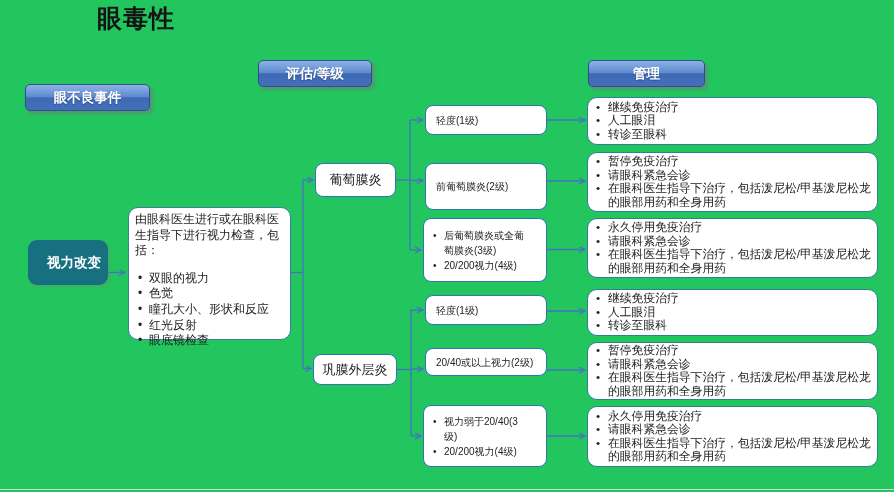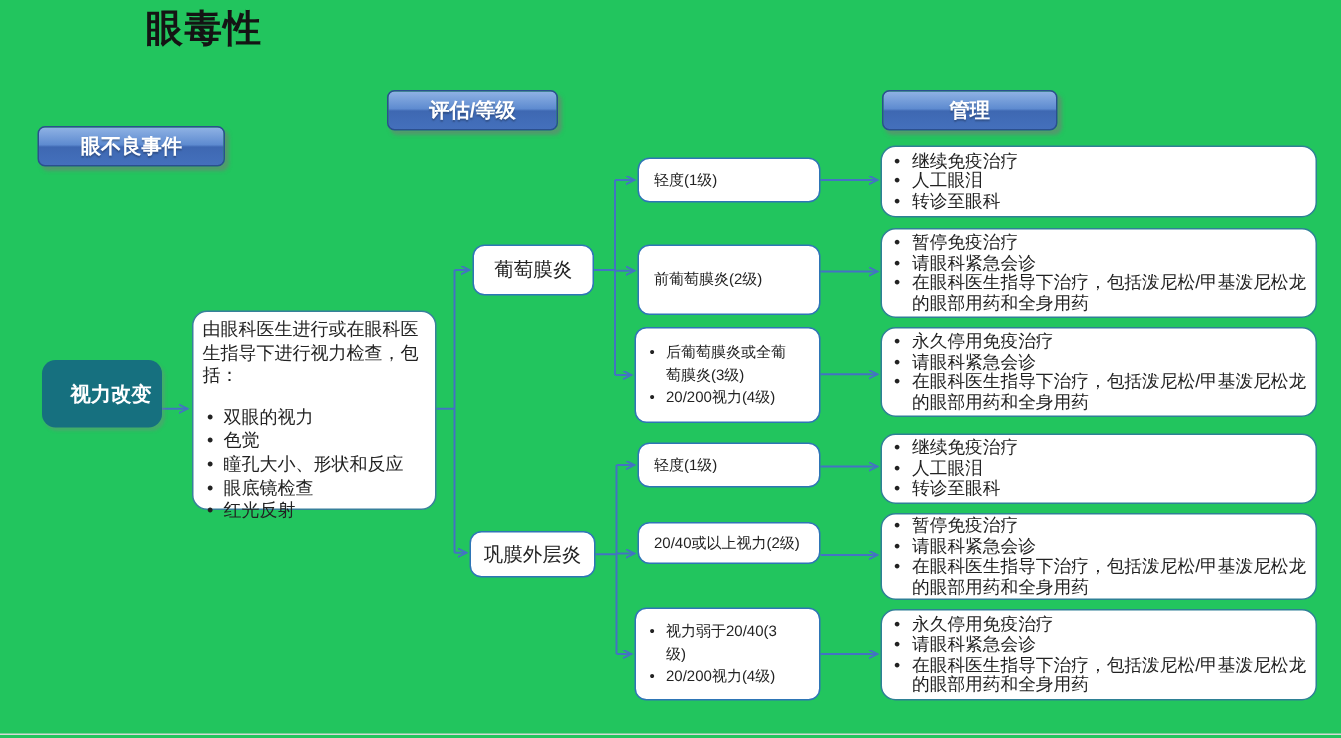--- a/index.html
+++ b/index.html
@@ -121,22 +121,22 @@
   <div class="badge badge-3">管理</div>
 
   <div class="event-box">视力改变</div>
 
   <div class="exam-box">
     <div class="intro">由眼科医生进行或在眼科医生指导下进行视力检查，包括：</div>
     <ul class="blist">
       <li>双眼的视力</li>
       <li>色觉</li>
       <li>瞳孔大小、形状和反应</li>
+      <li>红光反射</li>
       <li>眼底镜检查</li>
-      <li>红光反射</li>
     </ul>
   </div>
 
   <div class="node branch-box branch-episcleritis">巩膜外层炎</div>
   <div class="node branch-box branch-uveitis">葡萄膜炎</div>
 
   <div class="node grade-box grade-plain g1">轻度(1级)</div>
   <div class="node grade-box grade-plain g2">前葡萄膜炎(2级)</div>
   <div class="node grade-box grade-list g3">
     <ul class="blist">

